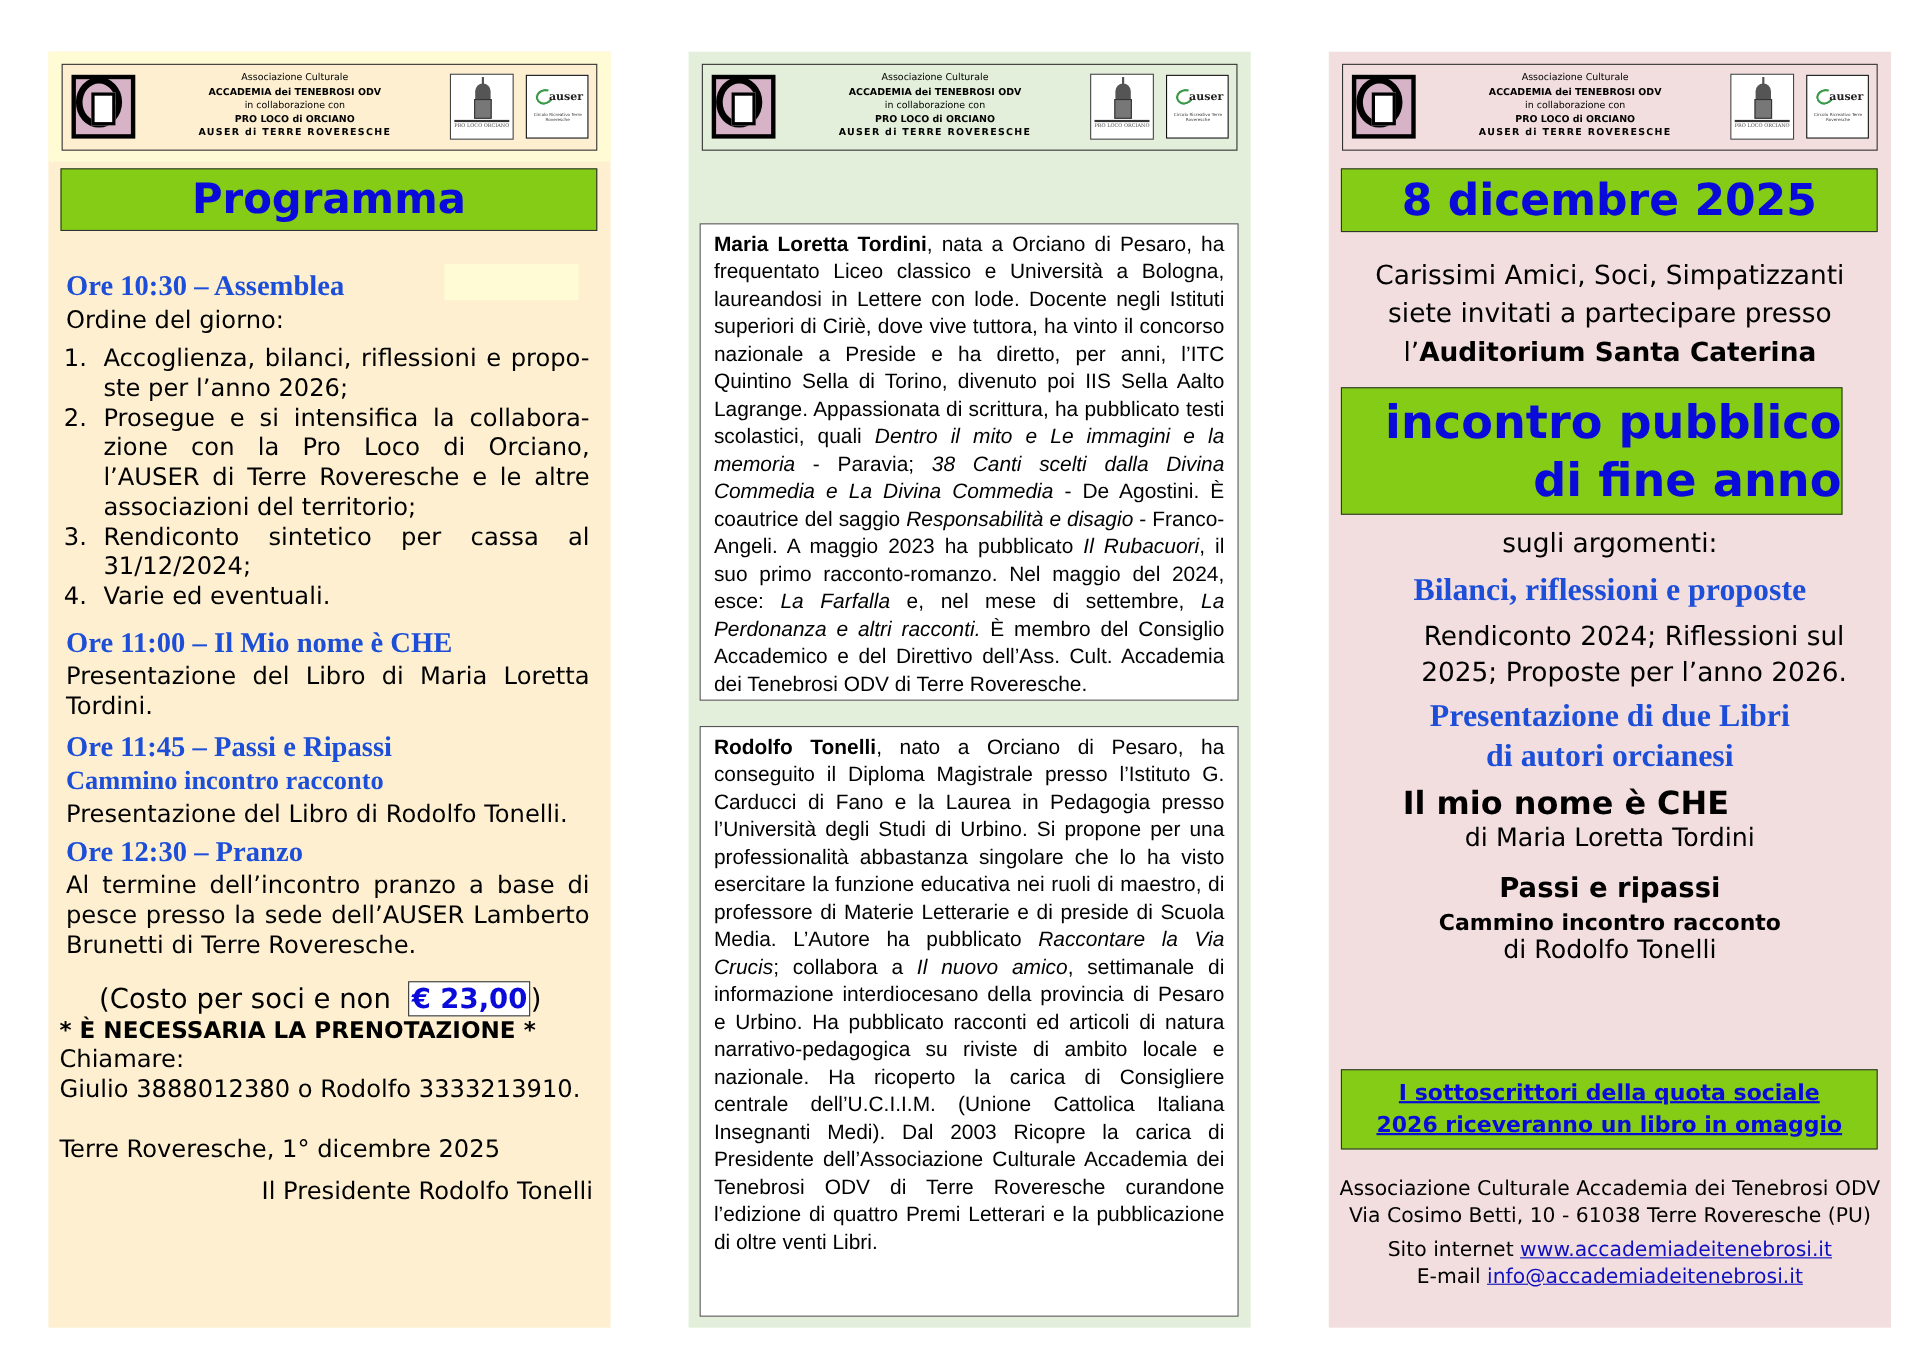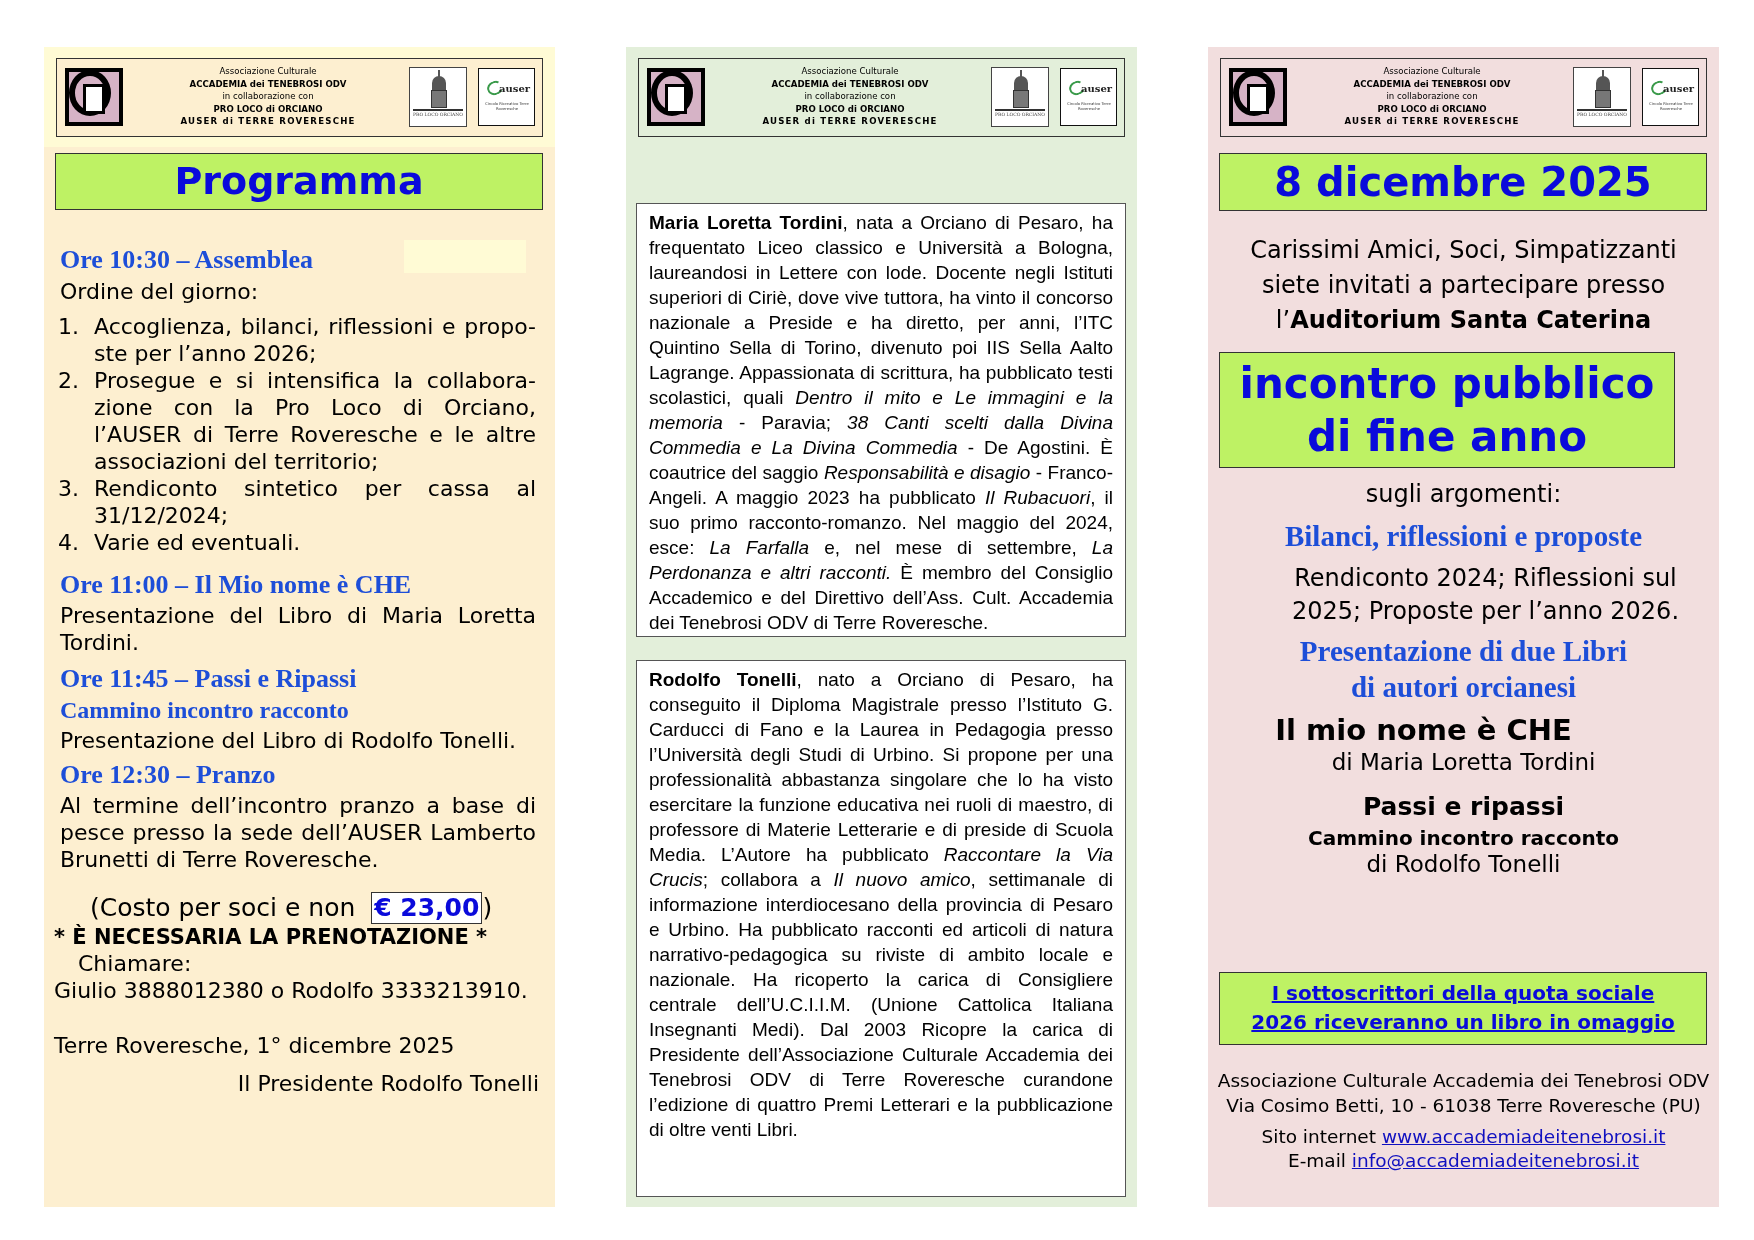--- a/index.html
+++ b/index.html
@@ -29,21 +29,21 @@
   .logo-proloco .spire { position: absolute; left: 28px; top: 2px; width: 2px; height: 8px; background: #555; }
   .logo-proloco .tower { position: absolute; left: 21px; top: 22px; width: 16px; height: 18px; background: #777; border: 1px solid #333; }
   .logo-proloco .base { position: absolute; left: 3px; top: 41px; width: 50px; height: 2px; background: #333; }
   .logo-proloco .cap { position: absolute; left: 2px; top: 44px; width: 52px; text-align: center; font-family: "DejaVu Serif", serif; font-size: 4.5px; line-height: 5px; color: #444; }
   .logo-auser { position: absolute; left: 421px; top: 9px; width: 57px; height: 58px; background: #fff; border: 1.5px solid #111; }
   .logo-auser .swirl { position: absolute; left: 8px; top: 12px; width: 16px; height: 14px; border: 2px solid #3a9a4a; border-radius: 50%; border-right-color: transparent; transform: rotate(-20deg); }
   .logo-auser .word { position: absolute; left: 20px; top: 14px; font-family: "DejaVu Serif", serif; font-size: 10px; font-weight: bold; color: #222; }
   .logo-auser .sub { position: absolute; left: 3px; top: 32px; width: 50px; text-align: center; font-size: 3.8px; line-height: 5px; color: #333; }
 
   
-  .title-box { position: absolute; background: #bef264; border: 1.5px solid #333; text-align: center; color: #0a0adb; font-family: "DejaVu Sans", sans-serif; font-weight: bold; }
+  .title-box { position: absolute; background: #84cc16; border: 1.5px solid #333; text-align: center; color: #0a0adb; font-family: "DejaVu Sans", sans-serif; font-weight: bold; }
   .tx { font-family: "DejaVu Sans", sans-serif; font-size: 22px; line-height: 27px; }
   .hd { font-family: Liberation Serif, serif; font-weight: bold; color: #1d4ed8; font-size: 26px; line-height: 31px; }
   .abs { position: absolute; }
 
   
   #programma-title { left: 11px; top: 106px; width: 488px; height: 57px; font-size: 38px; line-height: 54px; }
   .hl-box { position: absolute; left: 360px; top: 193px; width: 122px; height: 33px; background: #fffbd5; }
   .justify { text-align: justify; text-align-last: left; }
   .agenda { position: absolute; left: 14px; width: 478px; }
   .agenda li { list-style: none; position: relative; padding-left: 36px; }
@@ -112,21 +112,21 @@
   <div class="abs tx" style="left:16px; top:680px;">Presentazione del Libro di Rodolfo Tonelli.</div>
 
   <div class="abs hd" style="left:16px; top:712px;">Ore 12:30 – Pranzo</div>
   <div class="abs tx justify" style="left:16px; top:745px; width:476px;">Al termine dell’incontro pranzo a base di pesce presso la sede dell’AUSER Lamberto Brunetti di Terre Roveresche.</div>
 
   <div class="abs" style="left:46px; top:845px; font-size:25px; line-height:32px;">
     <span>(Costo per soci e non</span>&nbsp;
     <span class="price-box">€ 23,00</span><span>)</span>
   </div>
   <div class="abs" style="left:10px; top:877px; font-size:21px; line-height:26px; font-weight:bold;">* È NECESSARIA LA PRENOTAZIONE *</div>
-  <div class="abs tx" style="left:10px; top:903px;margin-left:24px;">Chiamare:</div>
+  <div class="abs tx" style="left:10px; top:903px;">Chiamare:</div>
   <div class="abs tx" style="left:10px; top:930px;">Giulio 3888012380 o Rodolfo 3333213910.</div>
 
   <div class="abs tx" style="left:10px; top:985px;">Terre Roveresche, 1° dicembre 2025</div>
   <div class="abs tx" style="right:16px; top:1023px;">Il Presidente Rodolfo Tonelli</div>
 </div>
 
 <div class="panel" id="p-mid">
   <div class="hdr">
     <div class="logo-tenebrosi">
         <div class="ring"></div>
@@ -192,21 +192,21 @@
   </div>
 
   <div class="title-box" style="left:11px; top:106px; width:488px; height:58px; font-size:40px; line-height:56px;">8 dicembre 2025</div>
 
   <div class="abs center tx" style="left:0; width:511px; top:186px; font-size:24px; line-height:35px;">
     <div>Carissimi Amici, Soci, Simpatizzanti</div>
     <div>siete invitati a partecipare presso</div>
     <div><span>l’</span><b>Auditorium Santa Caterina</b></div>
   </div>
 
-  <div class="title-box" style="left:11px; top:305px; width:456px; height:116px; font-size:42px; line-height:53px; padding-top:4px;">
+  <div class="title-box" style="left:11px; top:305px; width:456px; height:116px; font-size:42px; line-height:53px; padding-top:4px;text-align:right;">
     <div>incontro pubblico</div>
     <div>di fine anno</div>
   </div>
 
   <div class="abs center tx" style="left:0; width:511px; top:434px; font-size:24px;">sugli argomenti:</div>
   <div class="abs center hd" style="left:0; width:511px; top:471px; font-size:29px; line-height:36px;">Bilanci, riflessioni e proposte</div>
   <div class="abs center tx" style="left:0; width:511px; top:515px; font-size:24px; line-height:33px;margin-left:22px;">
     <div>Rendiconto 2024; Riflessioni sul</div>
     <div>2025; Proposte per l’anno 2026.</div>
   </div>

